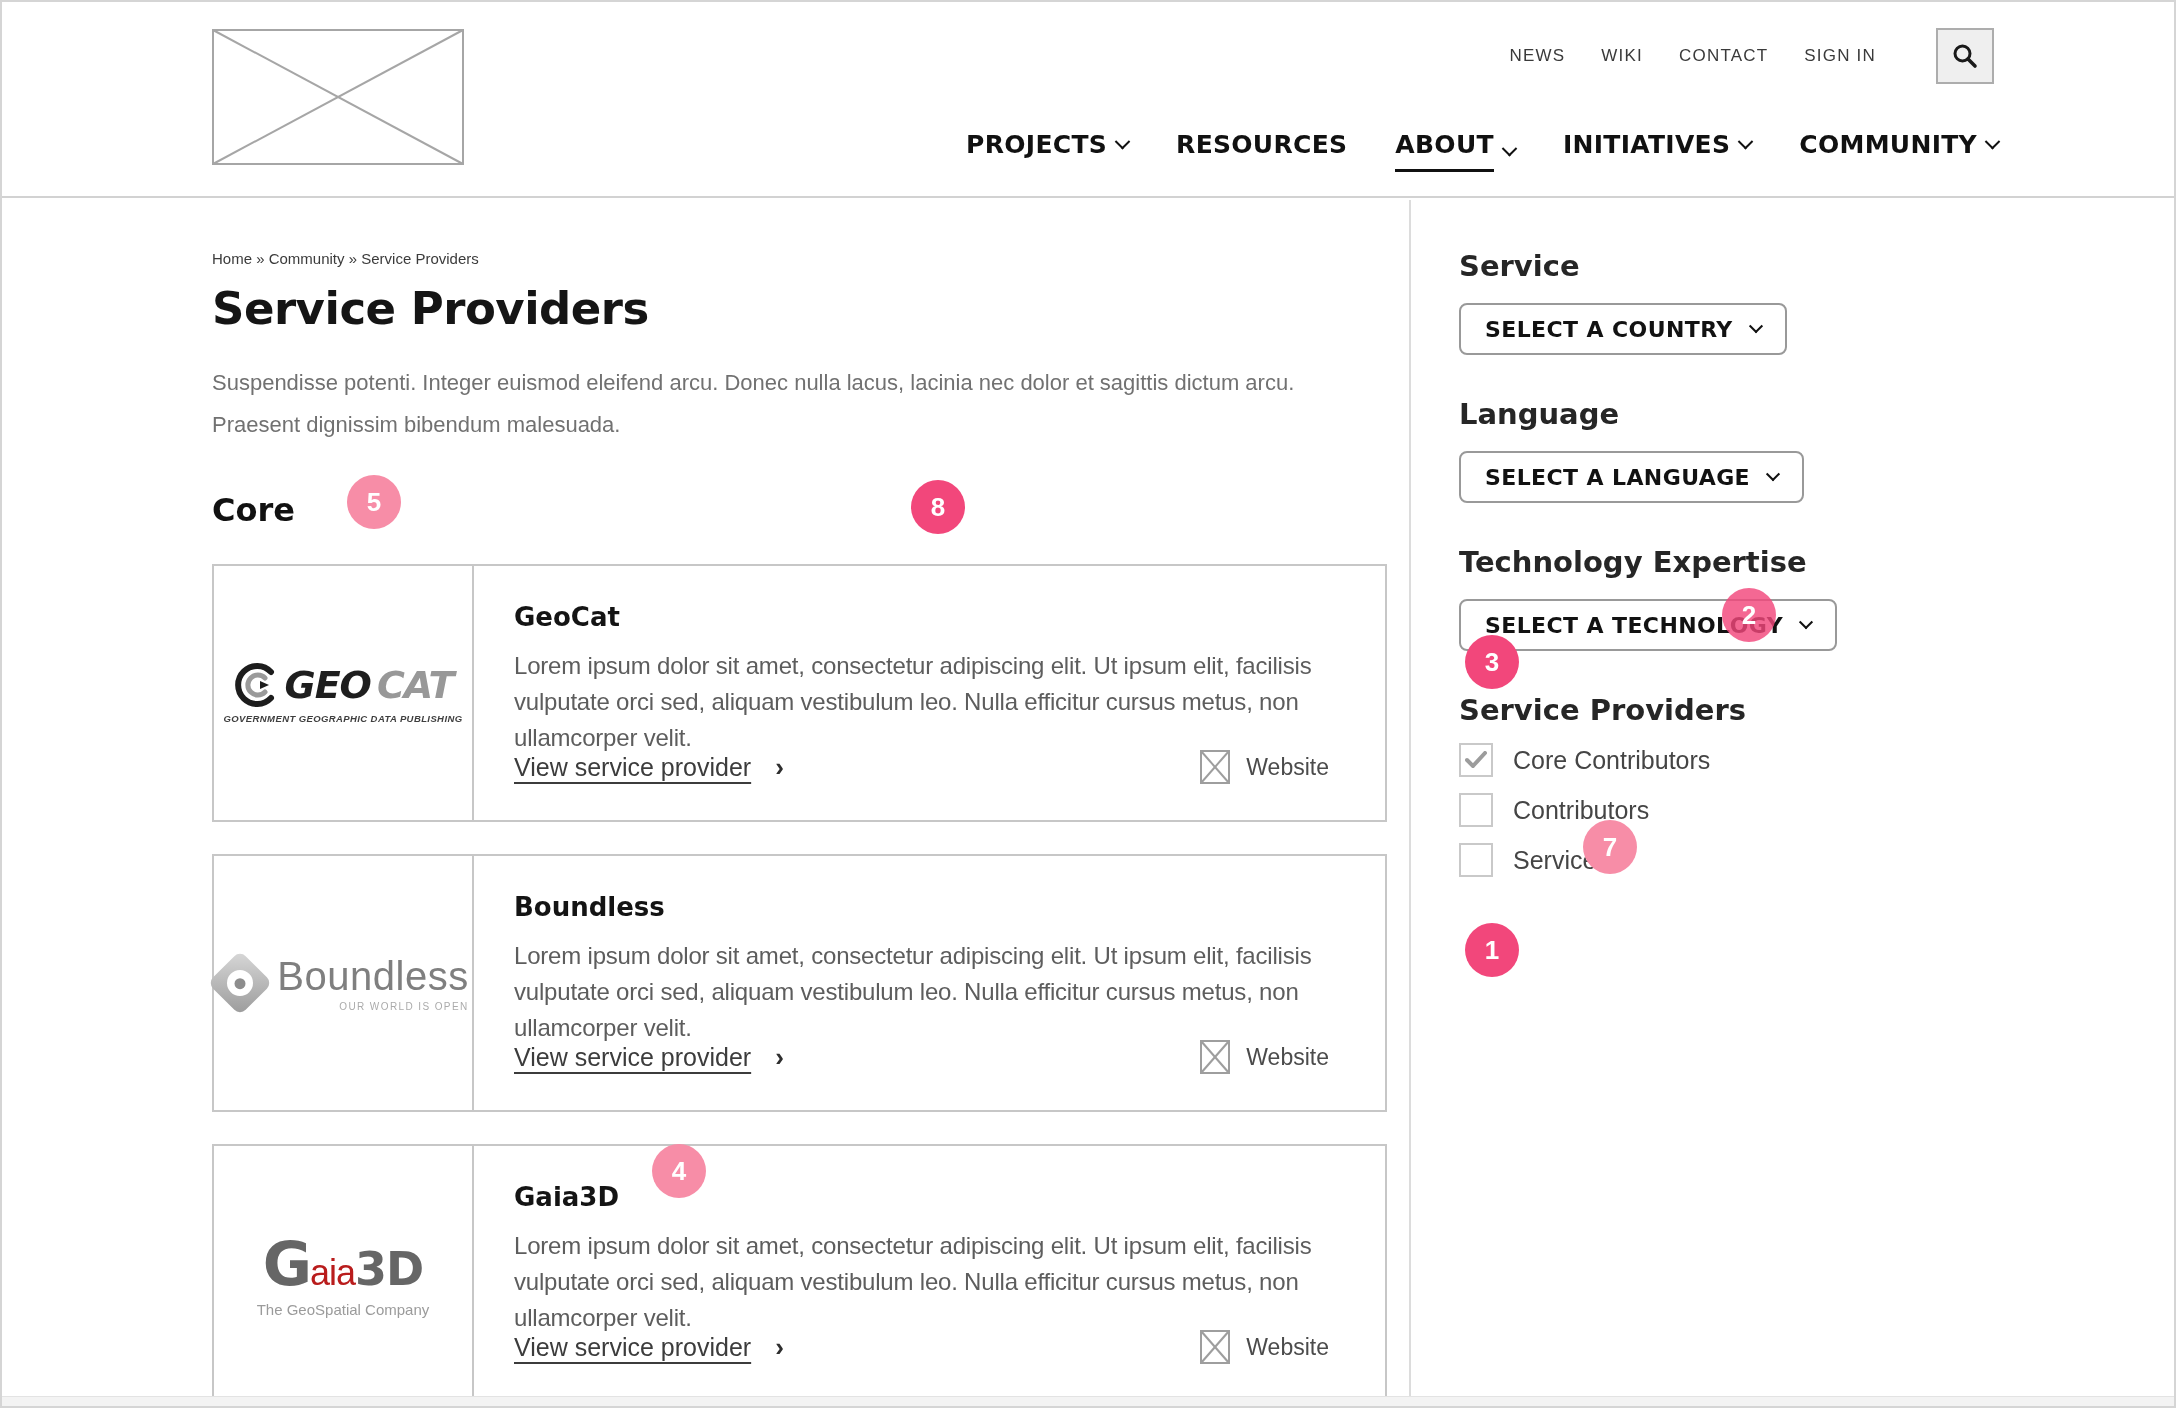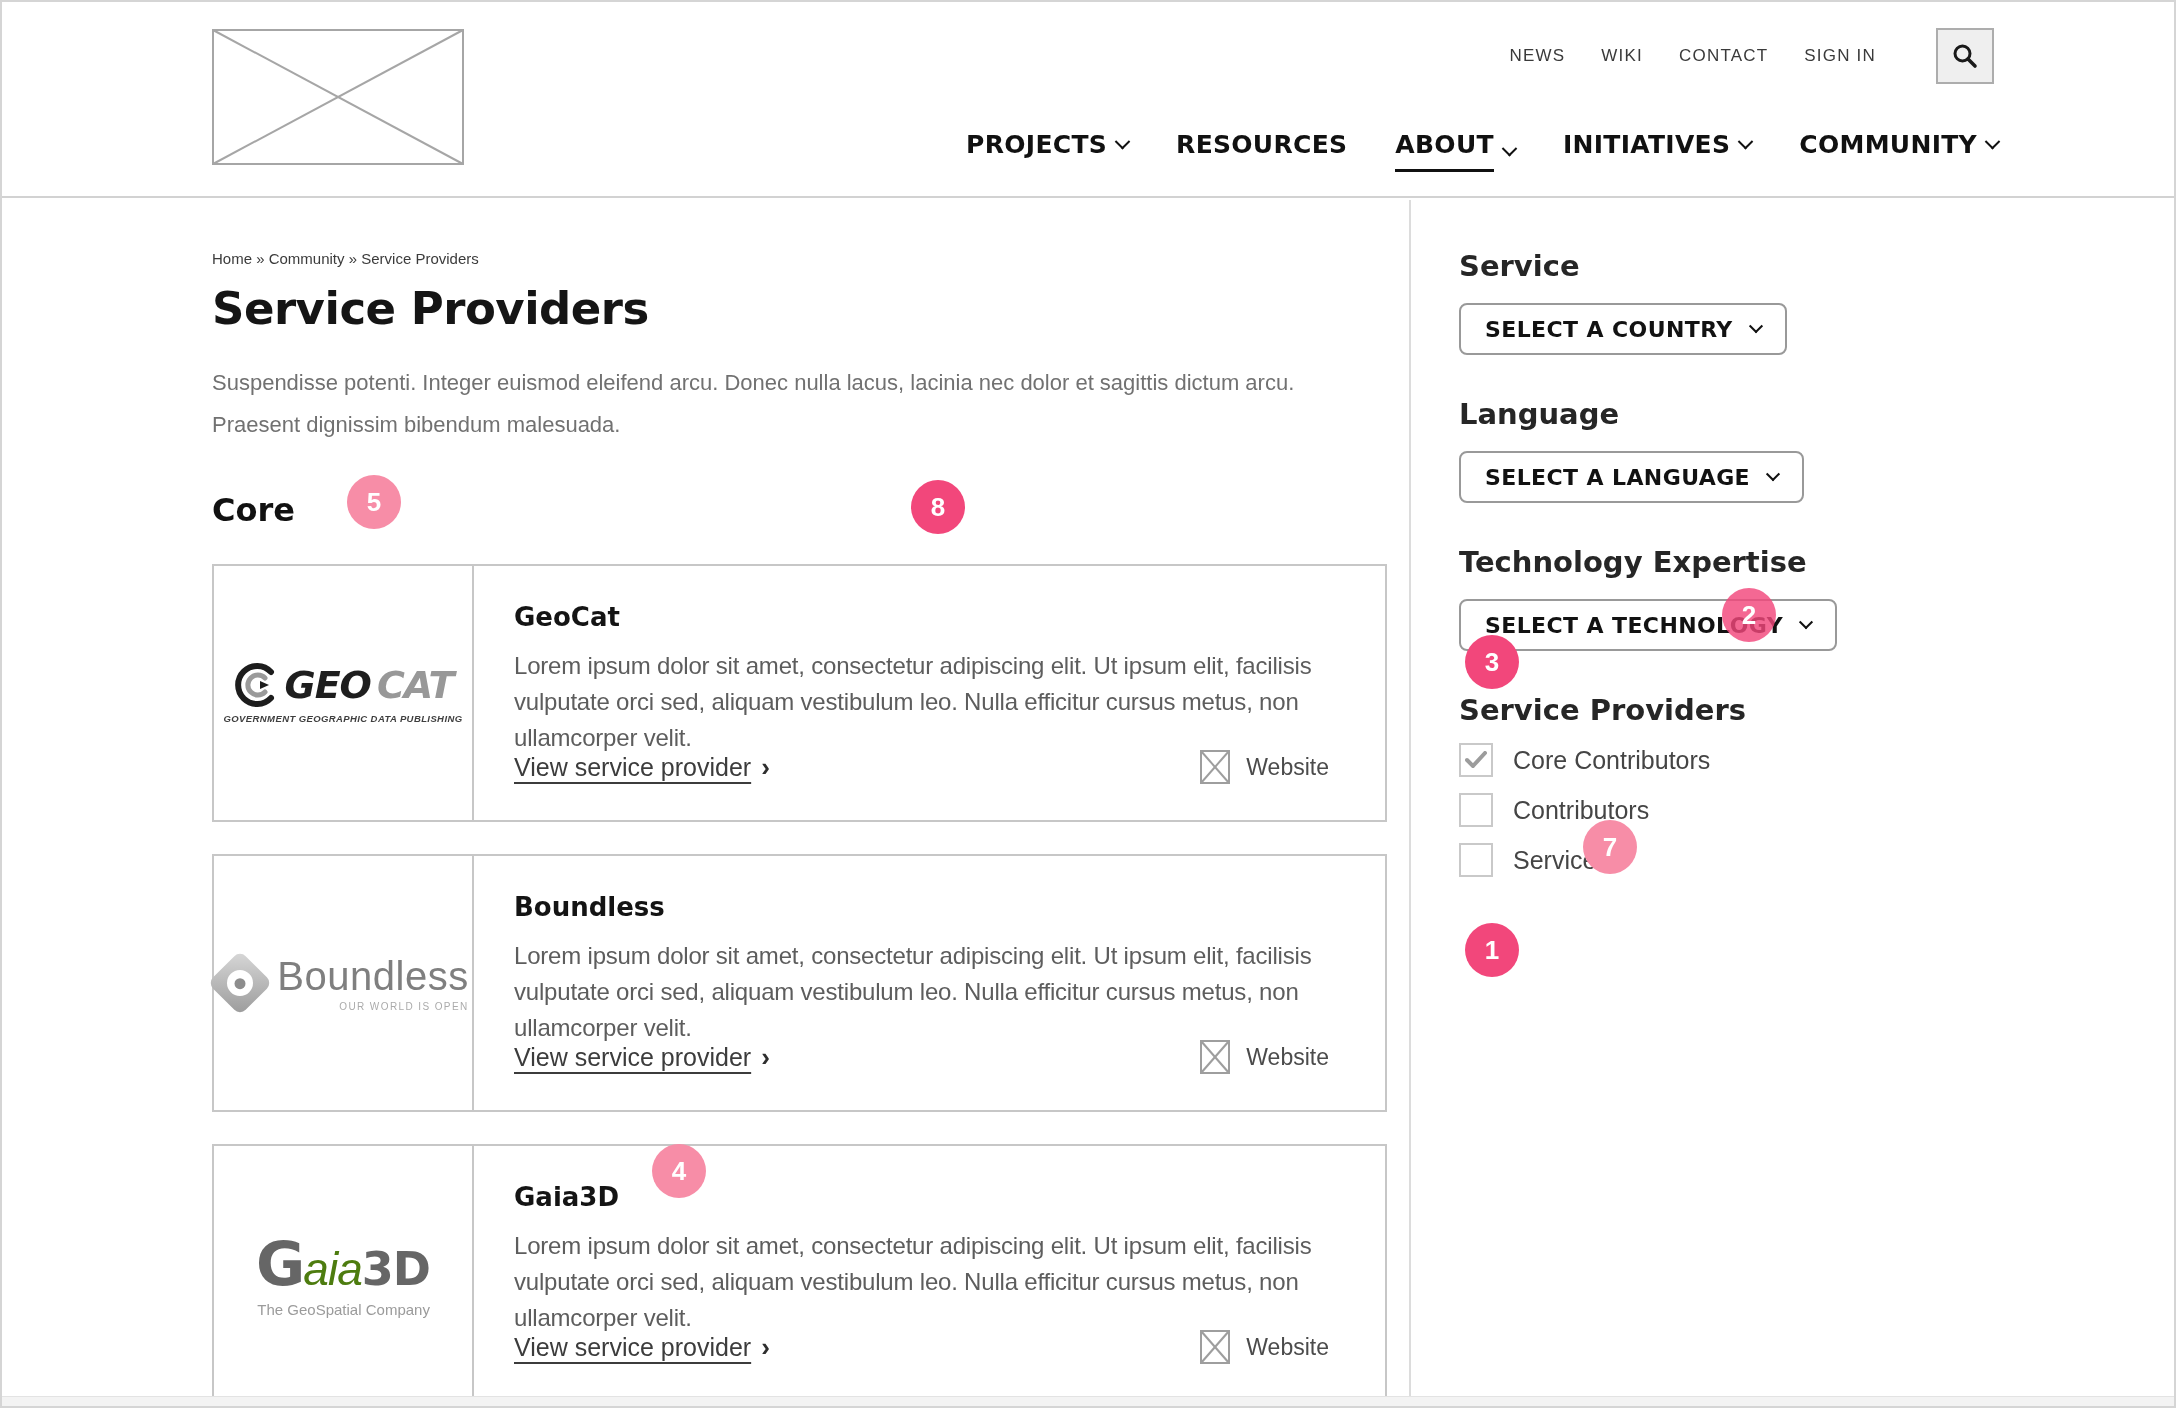--- a/index.html
+++ b/index.html
@@ -37,21 +37,21 @@
   .intro { margin-top:26px; width:1100px; font-size:22px; line-height:42px; color:#717171; }
   h2.section-heading { font-family:"DejaVu Sans","Liberation Sans",sans-serif; font-weight:800; font-size:32px; line-height:40px; margin-top:44px; color:#111; }
 
   .cards { margin-top:34px; }
   .card { display:flex; width:1175px; height:258px; border:2px solid #c7c7c7; background:#fff; margin-bottom:32px; }
   .logo-cell { flex:0 0 260px; border-right:2px solid #c7c7c7; display:flex; align-items:center; justify-content:center; }
   .card-body { position:relative; flex:1; padding:36px 56px 0 40px; }
   .card-body h3 { font-family:"DejaVu Sans","Liberation Sans",sans-serif; font-weight:800; font-size:26px; color:#141414; }
   .card-body p { margin-top:16px; font-size:24px; line-height:36px; color:#5d5d5d; max-width:850px; letter-spacing:-0.2px; }
   .card-footer { position:absolute; left:40px; right:56px; bottom:36px; display:flex; justify-content:space-between; align-items:center; }
-  .vsp { display:flex; align-items:center; gap:10px; cursor:pointer; }
+  .vsp { display:flex; align-items:center; gap:24px; cursor:pointer; }
   .vsp .lbl { font-size:25px; color:#3c3c3c; text-decoration:underline; text-underline-offset:6px; }
   .vsp .arrow { font-size:26px; font-weight:700; color:#2e2e2e; }
   .website { display:flex; align-items:center; gap:16px; cursor:pointer; text-decoration:none; }
   .website .lbl { font-size:23px; color:#4b4b4b; }
 
   
   .geocat-logo { text-align:center;font-style:italic; }
   .geocat-row { display:flex; align-items:center; justify-content:center; gap:6px; }
   .geocat-row .geo { font-family:"DejaVu Sans",sans-serif; font-weight:800; font-size:38px; color:#1e1e1e; letter-spacing:-1px; }
   .geocat-row .cat { font-family:"DejaVu Sans",sans-serif; font-weight:800; font-size:38px; color:#989898; letter-spacing:-1px; }
@@ -60,21 +60,21 @@
   .boundless-logo { display:flex; align-items:flex-start; gap:14px; }
   .b-diamond { width:46px; height:46px; border-radius:8px; transform:rotate(45deg); background:linear-gradient(135deg,#d9d9d9 0%,#bcbcbc 45%,#9a9a9a 100%); position:relative; margin-top:6px; }
   .b-diamond .b-circle { position:absolute; left:50%; top:50%; width:26px; height:26px; margin:-13px 0 0 -13px; background:#fff; border-radius:50%; }
   .b-diamond .b-dot { position:absolute; left:50%; top:50%; width:11px; height:11px; margin:-5.5px 0 0 -5.5px; background:#8d8d8d; border-radius:50%; }
   .b-text .b-name { font-size:40px; color:#7f7f7f; letter-spacing:0.5px; }
   .b-text .b-tagline { font-size:10px; color:#ababab; letter-spacing:1.4px; text-align:right; margin-top:2px; }
 
   .gaia-logo { text-align:center; }
   .gaia-row { display:flex; align-items:baseline; justify-content:center; }
   .gaia-row .g { font-family:"DejaVu Sans",sans-serif; font-weight:800; font-size:60px; color:#666; letter-spacing:-2px; }
-  .gaia-row .aia { font-style:italic; font-size:46px; color:#4d7c0f; letter-spacing:-1px; }
+  .gaia-row .aia { font-size:36px; color:#b91c1c; letter-spacing:-1px; }
   .gaia-row .threed { font-family:"DejaVu Sans",sans-serif; font-weight:800; font-size:46px; color:#666; letter-spacing:-1px; }
   .gaia-tagline { font-size:15px; color:#9b9b9b; text-align:right; margin-top:2px; }
 
   
   .sidebar { position:absolute; left:1457px; top:247px; width:420px; }
   .sidebar h4 { font-family:"DejaVu Sans","Liberation Sans",sans-serif; font-weight:800; font-size:29px; color:#262626; line-height:34px; }
   .dropdown { margin:20px 0 42px 0; height:52px; background:#fff; border:2px solid #999; border-radius:8px; display:flex; align-items:center; gap:18px; padding:0 24px; cursor:pointer; width:max-content; }
   .dropdown .lbl { font-family:"DejaVu Sans","Liberation Sans",sans-serif; font-weight:800; font-size:22px; letter-spacing:0.4px; color:#121212; white-space:nowrap; }
   .checkbox-list { margin-top:16px; }
   .checkbox-row { display:flex; align-items:center; gap:20px; margin-bottom:16px; cursor:pointer; height:34px; }

